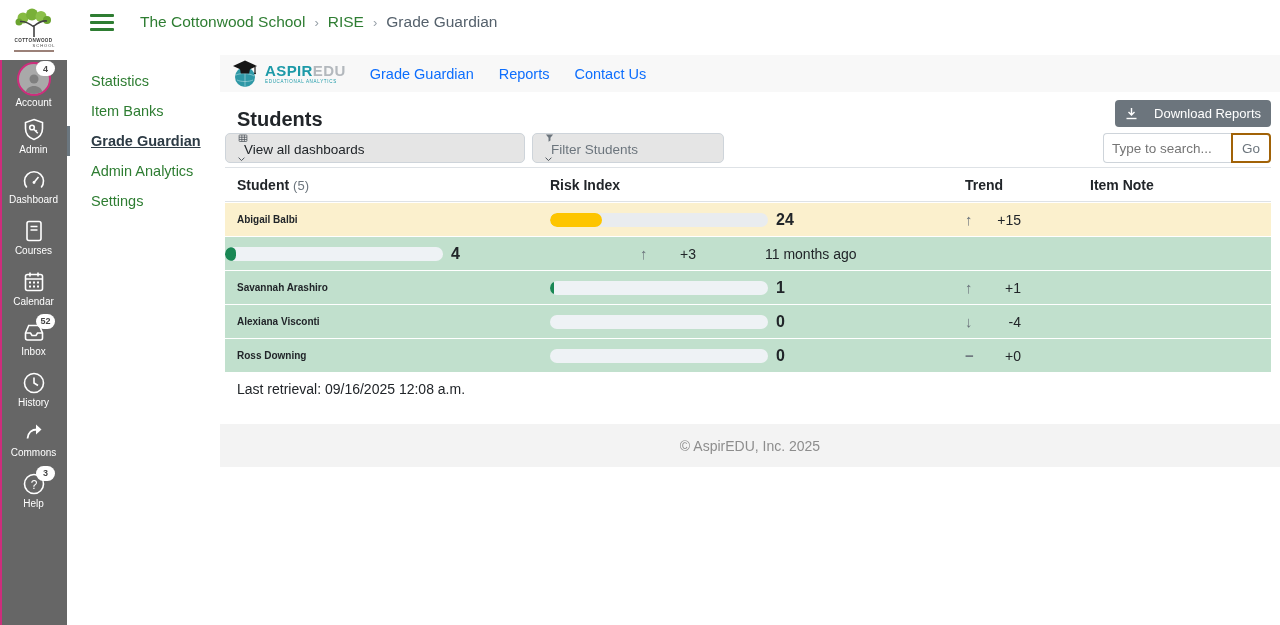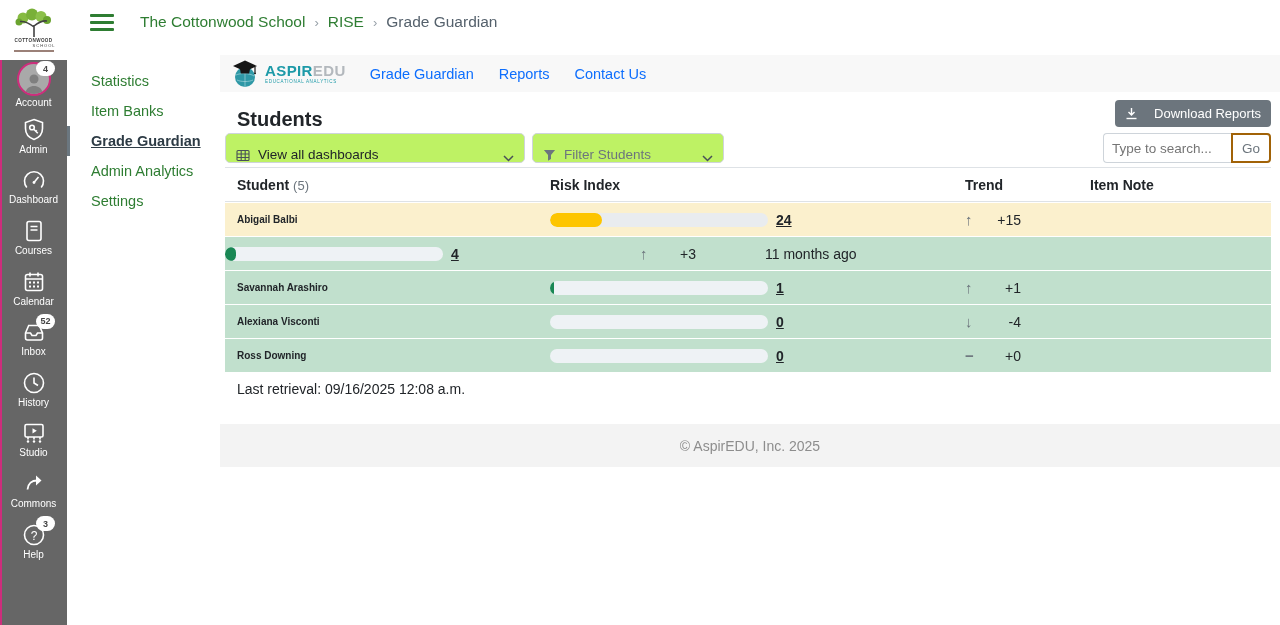--- a/index.html
+++ b/index.html
@@ -47,22 +47,22 @@
   .brand-primary{color:#1d9aa8;} .brand-secondary{color:#b3b8bd;}
   #app-links{display:flex;gap:25px;margin-left:24px;}
   .app-link{color:#0d6efd;font-size:14.5px;cursor:pointer;}
 
   #page-title{position:absolute;left:17px;top:51px;font-size:20px;font-weight:bold;color:#212529;}
   #download-btn{position:absolute;right:9px;top:56px;height:27px;background:#6c757d;color:#fff;border:none;
                 border-radius:4px;font-size:13px;display:flex;align-items:center;gap:16px;padding:0 10px;
                 font-family:"Liberation Sans",sans-serif;cursor:pointer;}
 
   #filter-row{position:absolute;left:5px;right:9px;top:89px;height:30px;}
-  .selectbox{position:absolute;top:0;height:30px;border:1px solid #ced4da;border-radius:5px;background:#bef264;
-             display:flex;align-items:flex-end;padding:0 10px;box-sizing:border-box;font-size:13.5px;cursor:pointer;}
+  .selectbox{position:absolute;top:0;height:30px;border:1px solid #ced4da;border-radius:5px;background:#e5e5e5;
+             display:flex;align-items:flex-start;padding:0 10px;box-sizing:border-box;font-size:13.5px;cursor:pointer;flex-direction:column;}
   #dash-select{left:0;width:300px;color:#212529;}
   #student-filter{left:307px;width:192px;color:#6c757d;}
   .selectbox .sel-label{margin-left:8px;flex:1;}
   #search-group{position:absolute;right:0;top:0;height:30px;display:flex;}
   #search-input{width:128px;height:30px;border:1px solid #ced4da;border-right:none;border-radius:4px 0 0 4px;
                 padding:0 8px;font-size:13.5px;color:#495057;box-sizing:border-box;outline:none;
                 font-family:"Liberation Sans",sans-serif;}
   #go-btn{height:30px;border:2px solid #a16207;background:#fff;color:#6c757d;font-size:13.5px;border-radius:0 4px 4px 0;
           padding:0 9px;cursor:pointer;font-family:"Liberation Sans",sans-serif;}
 
@@ -73,21 +73,21 @@
   .h-student{width:325px;padding-left:12px;box-sizing:border-box;}
   .h-count{font-weight:normal;color:#6c757d;font-size:13px;margin-left:4px;}
   .h-risk{width:415px;} .h-trend{width:117px;} .h-note{flex:1;padding-left:8px;}
   .trow{display:flex;align-items:center;height:33px;margin-top:1px;cursor:pointer;}
   .row-warning{background:#fbf0cd;} .row-success{background:#c1e0cd;}
   .c-name{width:325px;padding-left:12px;box-sizing:border-box;font-weight:bold;font-size:10px;}
   .c-bar{width:218px;}
   .track{width:218px;height:14px;border-radius:7px;background:#e9ecef;overflow:hidden;}
   .row-success .track{background:#eef2f5;}
   .fill{height:14px;border-radius:7px;}
-  .c-val{width:197px;padding-left:8px;box-sizing:border-box;font-weight:bold;font-size:14px;text-decoration:underline;}
+  .c-val{width:197px;padding-left:8px;box-sizing:border-box;font-weight:bold;font-size:16px;}
   .c-trend{width:117px;display:flex;align-items:center;}
   .arrow{color:#6c757d;font-size:15px;font-weight:bold;width:18px;}
   .tval{width:38px;text-align:right;font-size:14px;}
   .c-note{flex:1;padding-left:8px;font-size:14px;}
 
   #last-retrieval{position:absolute;left:17px;top:337px;font-size:14px;color:#212529;}
   #footer{position:absolute;left:0;right:0;top:380px;height:43px;background:#f3f3f3;
           display:flex;align-items:center;justify-content:center;font-size:14px;color:#8d8d8d;}
 </style>
 </head>
@@ -165,31 +165,20 @@
   </div>
 
   <div class="gnav-item">
     <svg class="gicon" width="26" height="26" viewBox="0 0 26 26" fill="none" stroke="#fff" stroke-width="1.6">
       <circle cx="13" cy="13" r="9.5"></circle>
         <path d="M13 7.5V13l4 2.5"></path>
     </svg>
     <span class="glabel">History</span>
   </div>
 
-  <div class="gnav-item">
-    <svg class="gicon" width="26" height="26" viewBox="0 0 26 26" fill="none" stroke="#fff" stroke-width="1.6">
-      <rect x="4" y="4.5" width="18" height="12.5" rx="1.5"></rect>
-      <path d="M11.5 8.2l4.3 2.6-4.3 2.6z" fill="#fff" stroke="none"></path>
-      <path d="M7 17v2.5M13 17v2.5M19 17v2.5"></path>
-      <circle cx="7" cy="21.5" r="1.2" fill="#fff" stroke="none"></circle>
-        <circle cx="13" cy="21.5" r="1.2" fill="#fff" stroke="none"></circle>
-        <circle cx="19" cy="21.5" r="1.2" fill="#fff" stroke="none"></circle>
-    </svg>
-    <span class="glabel">Studio</span>
-  </div>
 
   <div class="gnav-item">
     <svg class="gicon" width="26" height="26" viewBox="0 0 26 26" fill="none" stroke="#fff" stroke-width="1.8">
       <path d="M6.5 18.5c.5-6 4.5-9 9.5-9"></path>
       <path d="M15 4.5l5.5 5-5.5 5z" fill="#fff" stroke="none"></path>
     </svg>
     <span class="glabel">Commons</span>
   </div>
 
   <div class="gnav-item">

